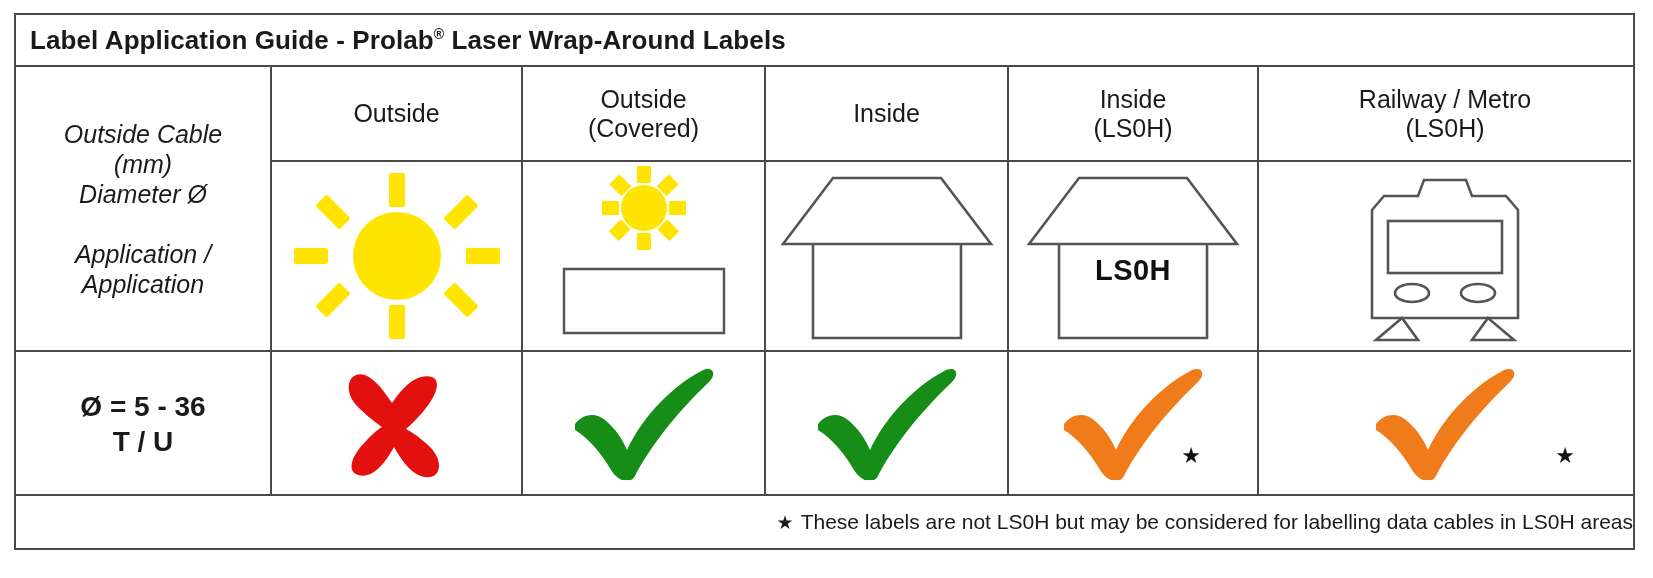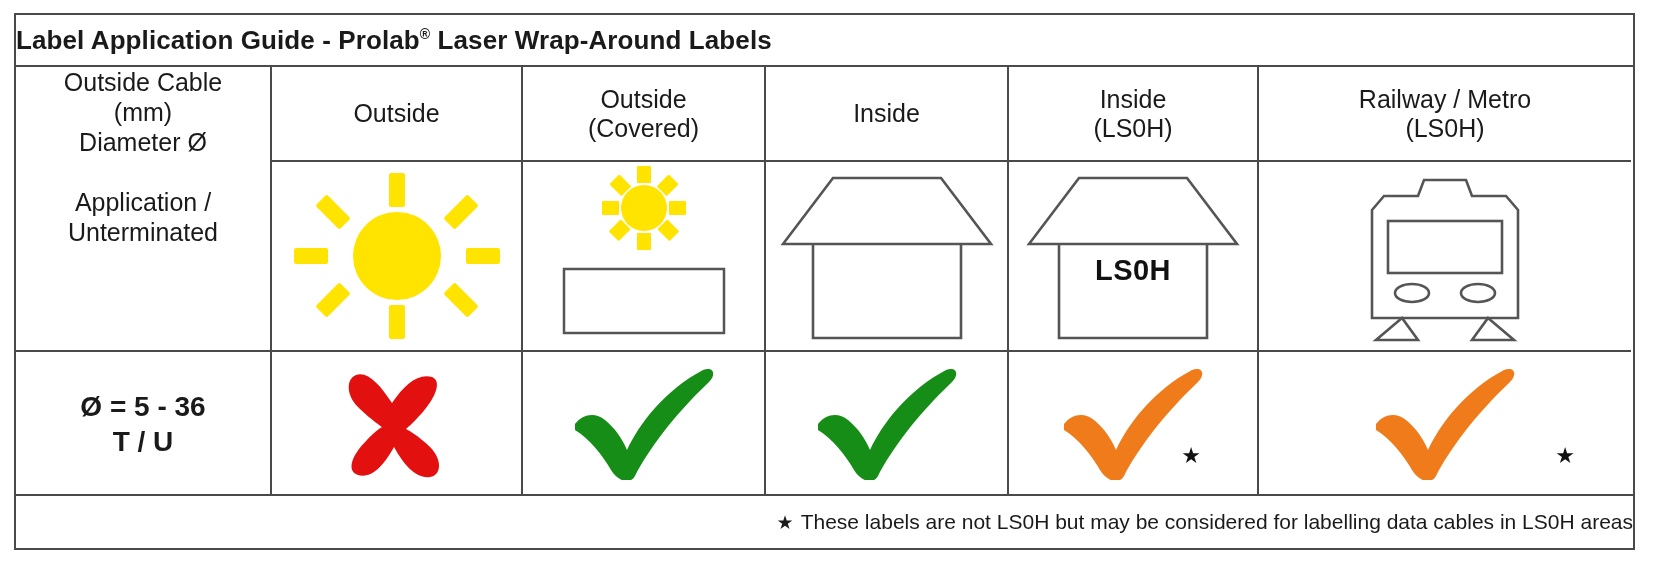--- a/index.html
+++ b/index.html
@@ -26,20 +26,21 @@
     background: #ffffff;
   }
 
   
   .title-row {
     height: 52px;
     box-sizing: border-box;
     border-bottom: 2px solid #4a4a4a;
     display: flex;
     align-items: center;
+    padding-left: 14px;
   }
   .title-text {
     font-size: 26px;
     font-weight: bold;
     letter-spacing: 0.1px;
     white-space: nowrap;
   }
   .title-text sup {
     font-size: 14px;
     vertical-align: super;
@@ -75,22 +76,23 @@
 
   
   .firstcol {
     grid-row: 1 / span 2;
     border-right: 2px solid #4a4a4a;
     border-bottom: 2px solid #4a4a4a;
     box-sizing: border-box;
     display: flex;
     flex-direction: column;
     align-items: center;
-    justify-content: flex-start;
-    background: #ffffff;
+    justify-content: center;
+    background: #ffffff;
+    font-style: italic;
   }
   .firstcol .blk {
     text-align: center;
     font-size: 25px;
     line-height: 1.2;
     color: #1a1a1a;
   }
   .firstcol .blk.second { margin-top: 30px; }
 
   .diam-cell {
@@ -164,21 +166,21 @@
   <div class="grid">
 
     <div class="firstcol">
       <div class="blk">
         <div>Outside Cable</div>
         <div>(mm)</div>
         <div>Diameter Ø</div>
       </div>
       <div class="blk second">
         <div>Application /</div>
-        <div>Unterminated</div>
+        <div>Application</div>
       </div>
     </div>
 
     <div class="cell row-head">
       <div class="col-head-text">
         <div>Outside</div>
       </div>
     </div>
     <div class="cell row-head">
       <div class="col-head-text">

